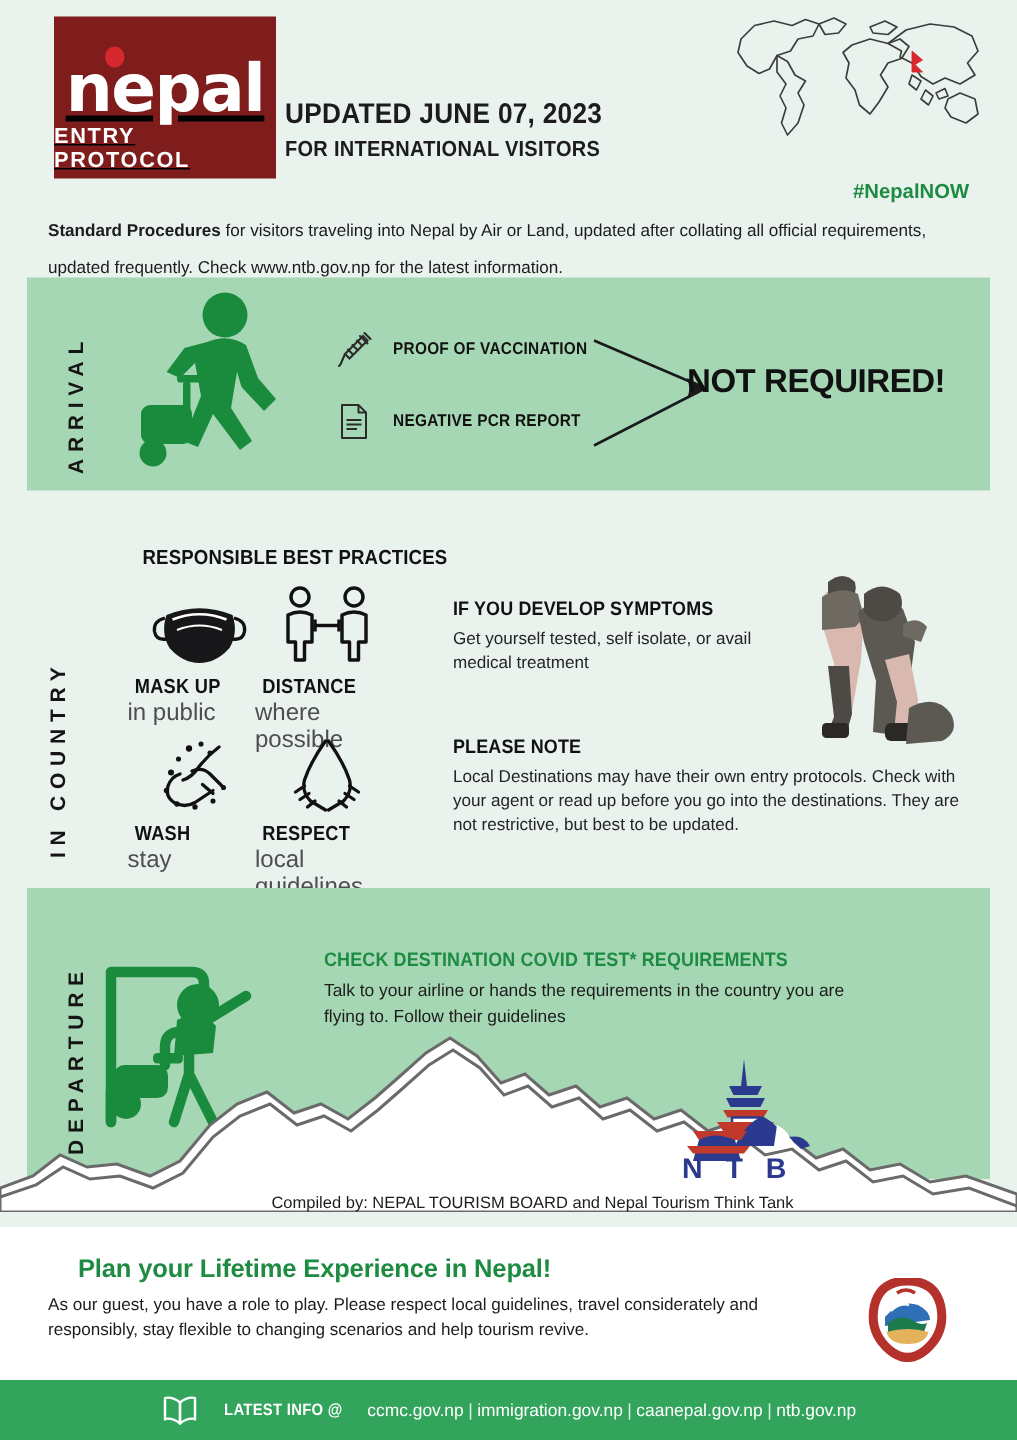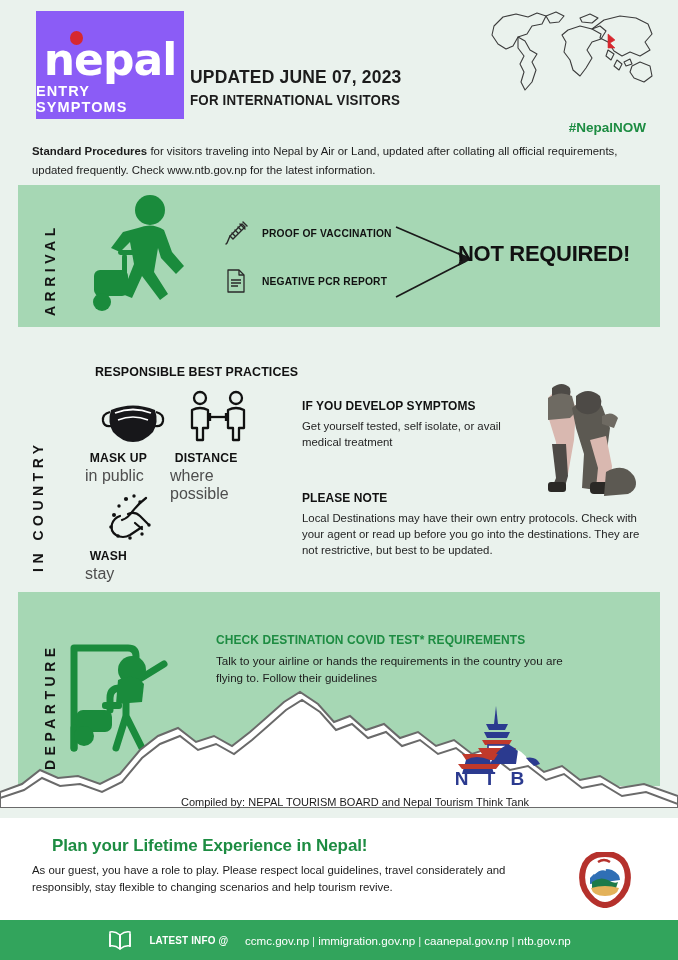--- a/index.html
+++ b/index.html
@@ -13,23 +13,23 @@
     position:relative;
     width:678px;height:960px;
     background:#eaf2ed;
     overflow:hidden;
   }
 
   
   .header{position:absolute;left:0;top:0;width:678px;height:128px;}
   .logo-box{
     position:absolute;left:36px;top:11px;width:148px;height:108px;
-    background:#8b5cf6;
+    background:#7f1d1d;
     display:flex;flex-direction:column;align-items:center;justify-content:flex-end;
-    padding-bottom:4px;box-sizing:border-box;
+    padding-bottom:4px;box-sizing:border-box;text-decoration:underline;
   }
   .logo-word{
     position:relative;
     color:#ffffff;
     font-size:44px;line-height:40px;font-weight:700;
     letter-spacing:-1px;
     font-family:"DejaVu Sans",sans-serif;
   }
   .logo-dot{
     position:absolute;left:26px;top:-9px;
@@ -56,21 +56,21 @@
   }
   .worldmap{position:absolute;left:480px;top:4px;width:186px;height:104px;}
   .hashtag{
     position:absolute;right:32px;top:120px;
     color:#1d8c42;font-size:13.5px;font-weight:700;
   }
 
   
   .intro{
     position:absolute;left:32px;top:142px;width:620px;
-    font-size:11.4px;line-height:19px;color:#1c1c1c;
+    font-size:11.4px;line-height:25px;color:#1c1c1c;
   }
   .intro b{font-weight:700;}
 
   
   .band{position:absolute;background:#a6d7b4;}
   .vlabel{
     position:absolute;
     color:#141414;font-weight:700;
     font-size:14px;letter-spacing:4.5px;
     writing-mode:vertical-rl;transform:rotate(180deg);
@@ -170,21 +170,21 @@
 
 <div class="page">
 
   <div class="header">
 
     <div class="logo-box">
       <div class="logo-word">
         <span class="logo-dot"></span>
         <span>nepal</span>
       </div>
-      <div class="logo-sub">ENTRY SYMPTOMS</div>
+      <div class="logo-sub">ENTRY PROTOCOL</div>
     </div>
 
     <div class="head-texts">
       <div class="updated">UPDATED JUNE 07, 2023</div>
       <div class="forvisitors">FOR INTERNATIONAL VISITORS</div>
     </div>
 
     <svg class="worldmap" viewBox="0 0 186 104">
       <g fill="none" stroke="#3c3c3c" stroke-width="1.1" stroke-linejoin="round">
         <path d="M14 22 L23 13 L36 10 L48 13 L57 9 L66 12 L62 20 L52 22 L47 30 L38 33 L33 42 L26 45 L18 40 L12 31 Z"></path>
@@ -312,20 +312,34 @@
             <circle cx="28" cy="46" r="1.8"></circle>
           <circle cx="40" cy="42" r="1.7"></circle>
             <circle cx="47" cy="33" r="1.7"></circle>
         </g>
       </svg>
     </div>
     <div class="nm">WASH</div>
     <div class="sub">stay</div>
   </div>
 
+  <div class="prac" id="prac-resp">
+    <div class="ico">
+      <svg width="58" height="52" viewBox="0 0 58 52">
+        <g fill="none" stroke="#111" stroke-width="2.2" stroke-linecap="round" stroke-linejoin="round">
+          <path d="M28 4 q-10 14 -14 26 q-2 8 4 14 l10 6"></path>
+          <path d="M30 4 q10 14 14 26 q2 8 -4 14 l-10 6"></path>
+          <path d="M14 34 l-6 4 M17 39 l-6 4 M21 44 l-5 4"></path>
+          <path d="M44 34 l6 4 M41 39 l6 4 M37 44 l5 4"></path>
+        </g>
+      </svg>
+    </div>
+    <div class="nm">RESPECT</div>
+    <div class="sub">local guidelines</div>
+  </div>
 
   <div class="rblock" id="block-symptoms">
     <h3>IF YOU DEVELOP SYMPTOMS</h3>
     <p>Get yourself tested, self isolate, or avail medical treatment</p>
   </div>
 
   <div class="rblock" id="block-note">
     <h3>PLEASE NOTE</h3>
     <p>Local Destinations may have their own entry protocols. Check with your agent or read up before you go into the destinations. They are not restrictive, but best to be updated.</p>
   </div>

